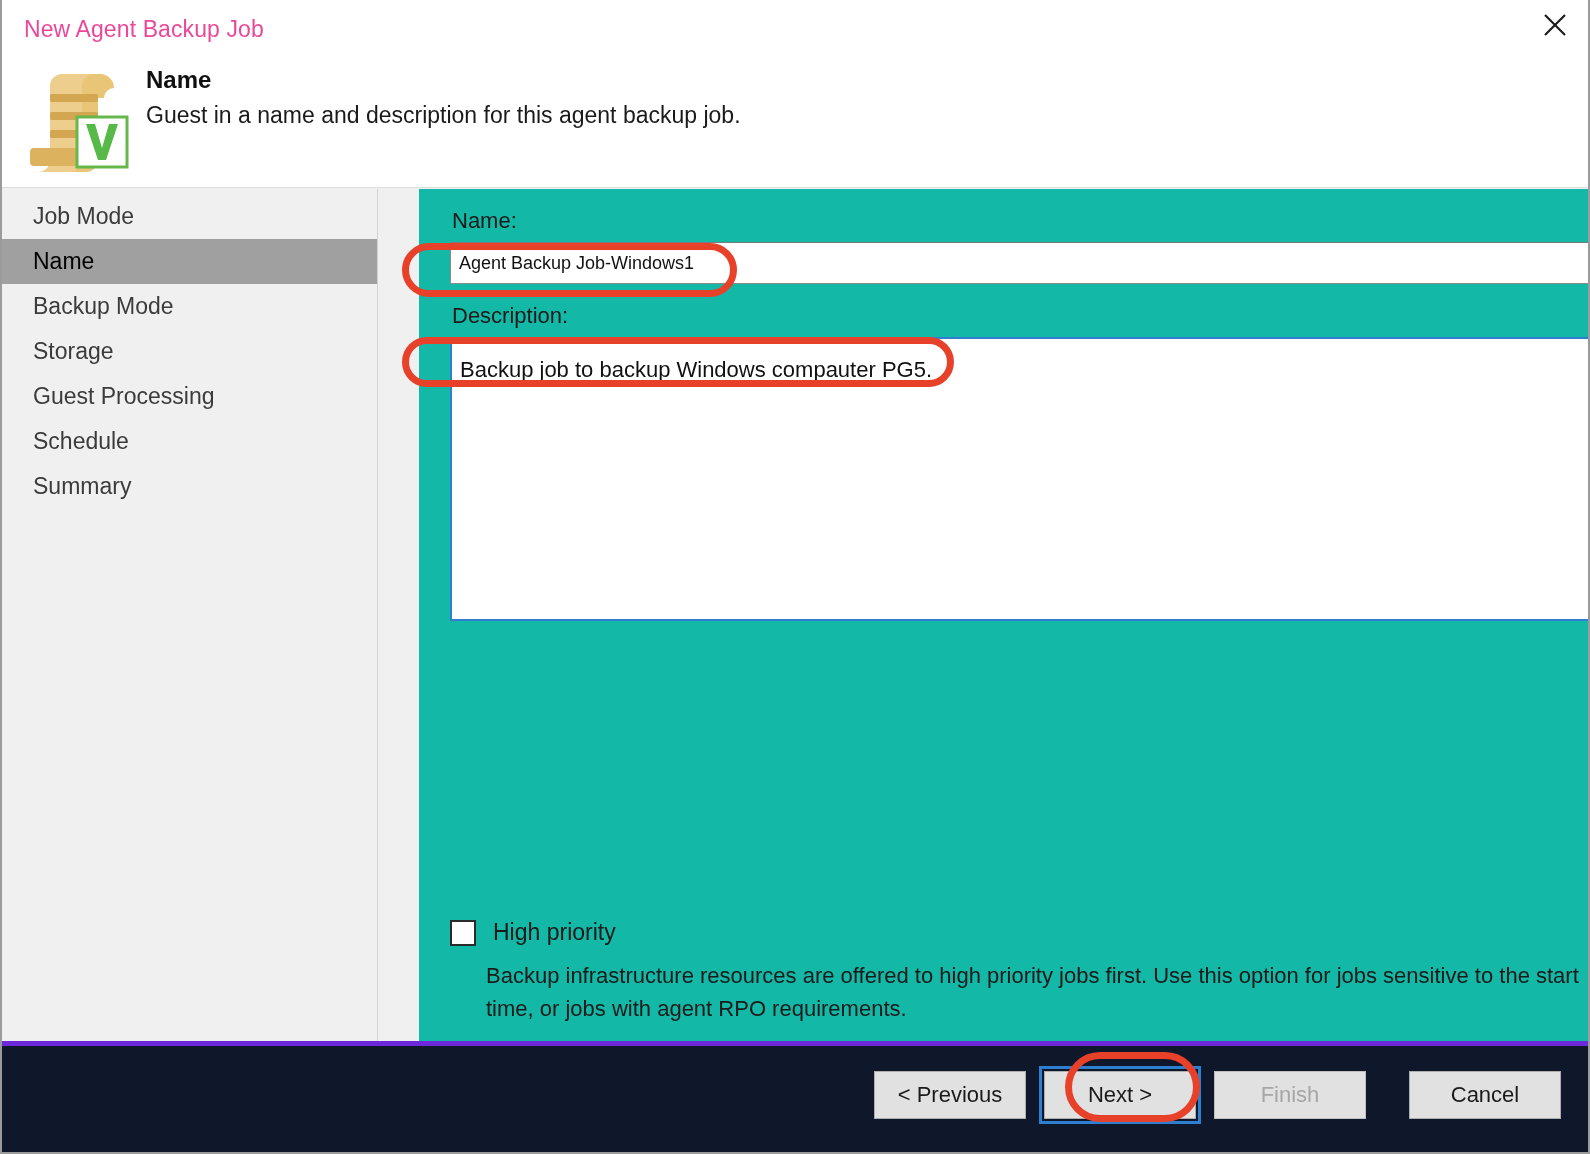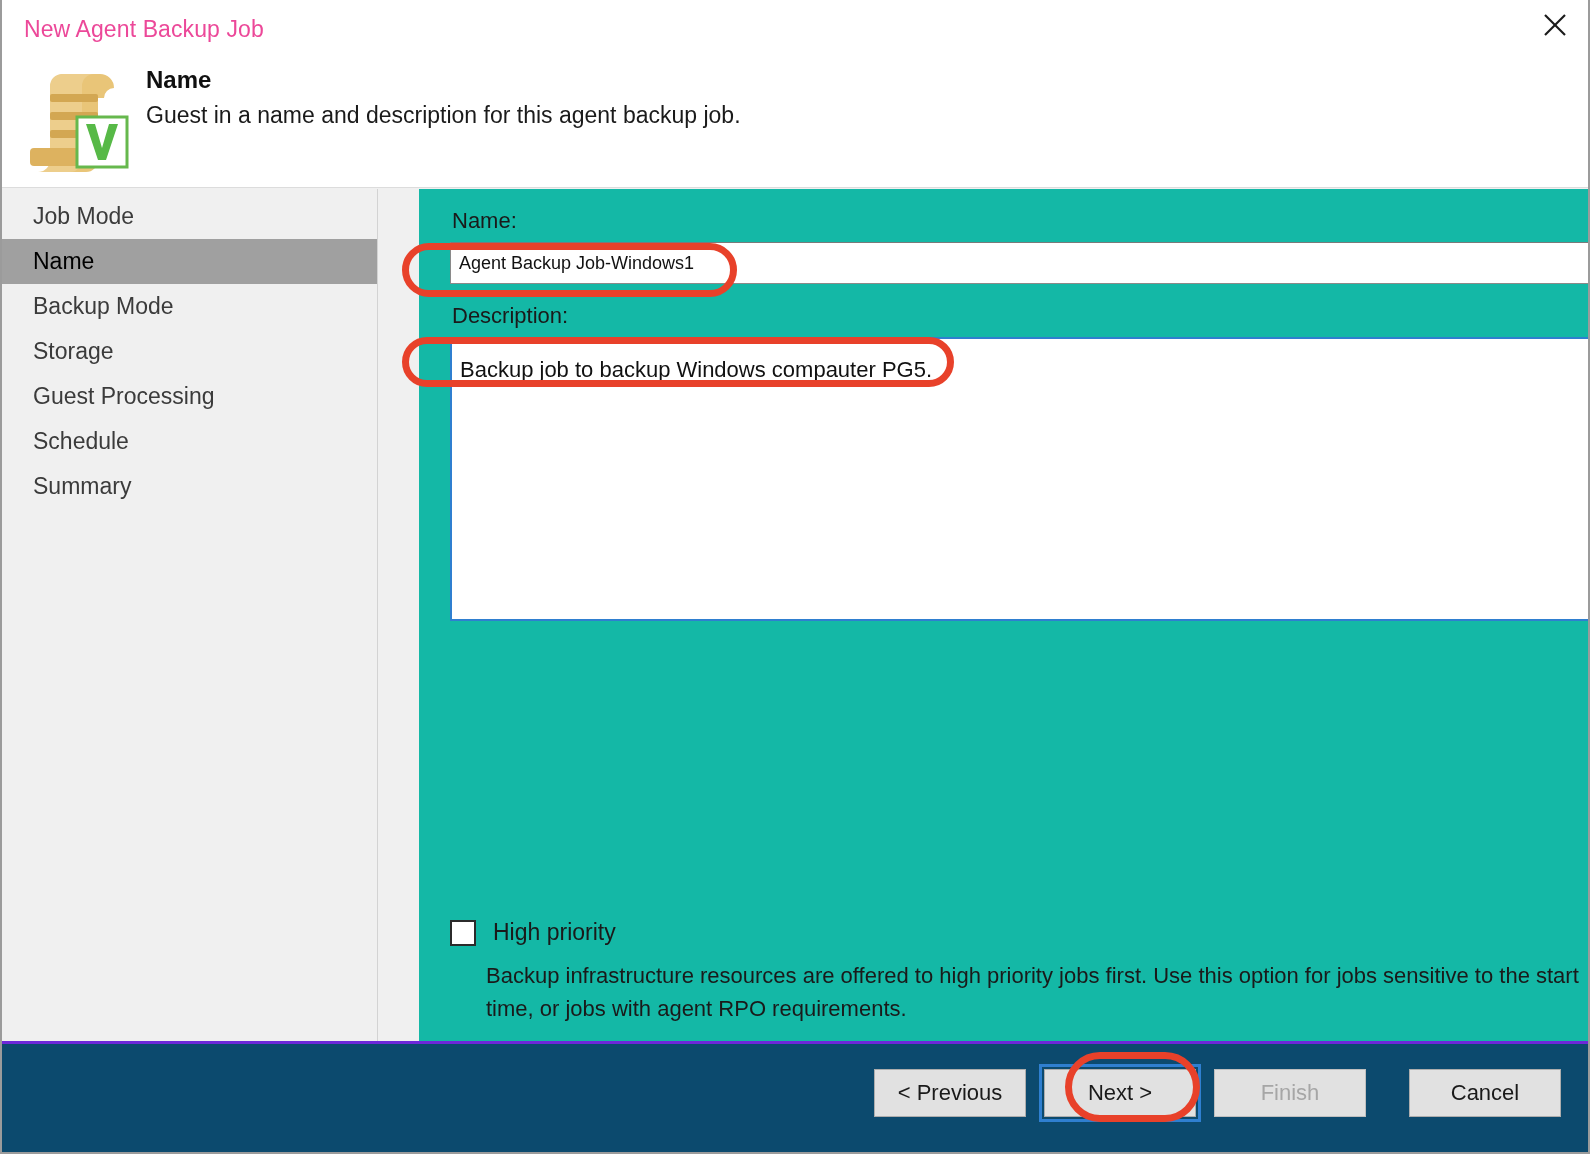--- a/index.html
+++ b/index.html
@@ -198,22 +198,22 @@
     line-height: 1.5;
   }
 
   
   #footer {
     position: absolute;
     left: 0;
     bottom: 0;
     width: 100%;
     height: 111px;
-    background: #0c4a6e;
-    border-top: 3px solid #6d28d9;
+    background: #0f172a;
+    border-top: 5px solid #6d28d9;
     box-sizing: border-box;
   }
   .dlg-button {
     position: absolute;
     top: 25px;
     width: 152px;
     height: 48px;
     background: #e1e1e1;
     border: 1px solid #adadad;
     box-sizing: border-box;

